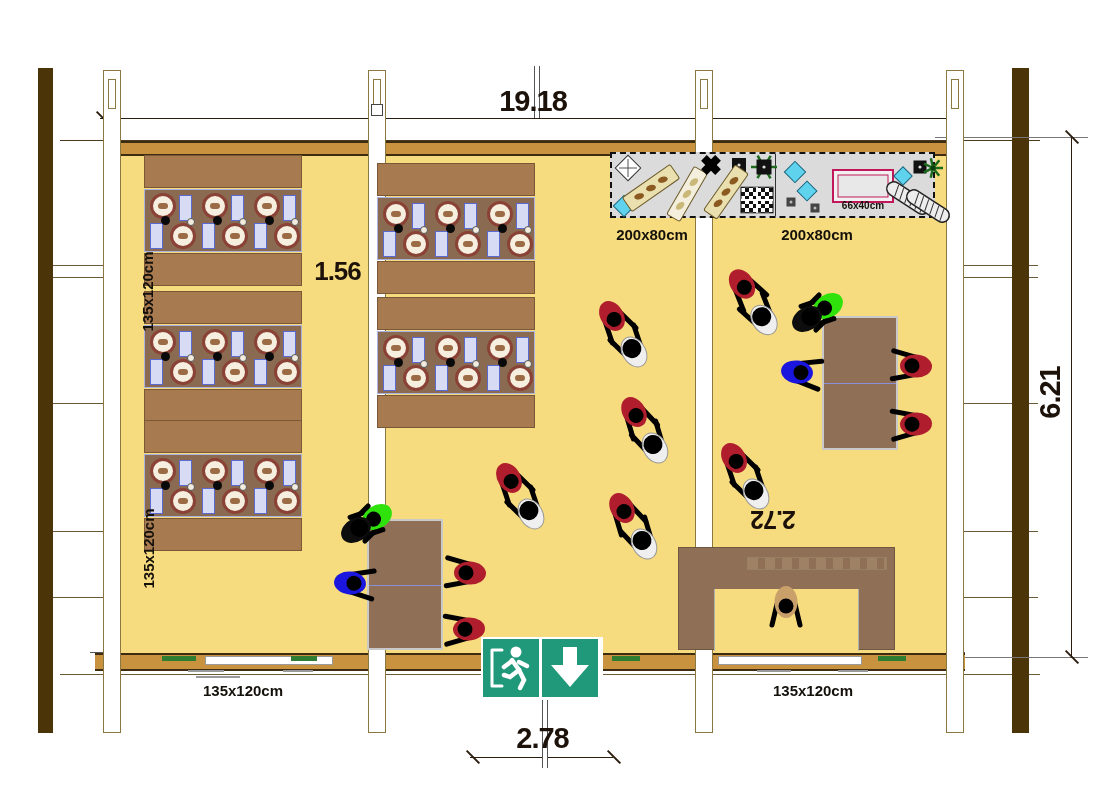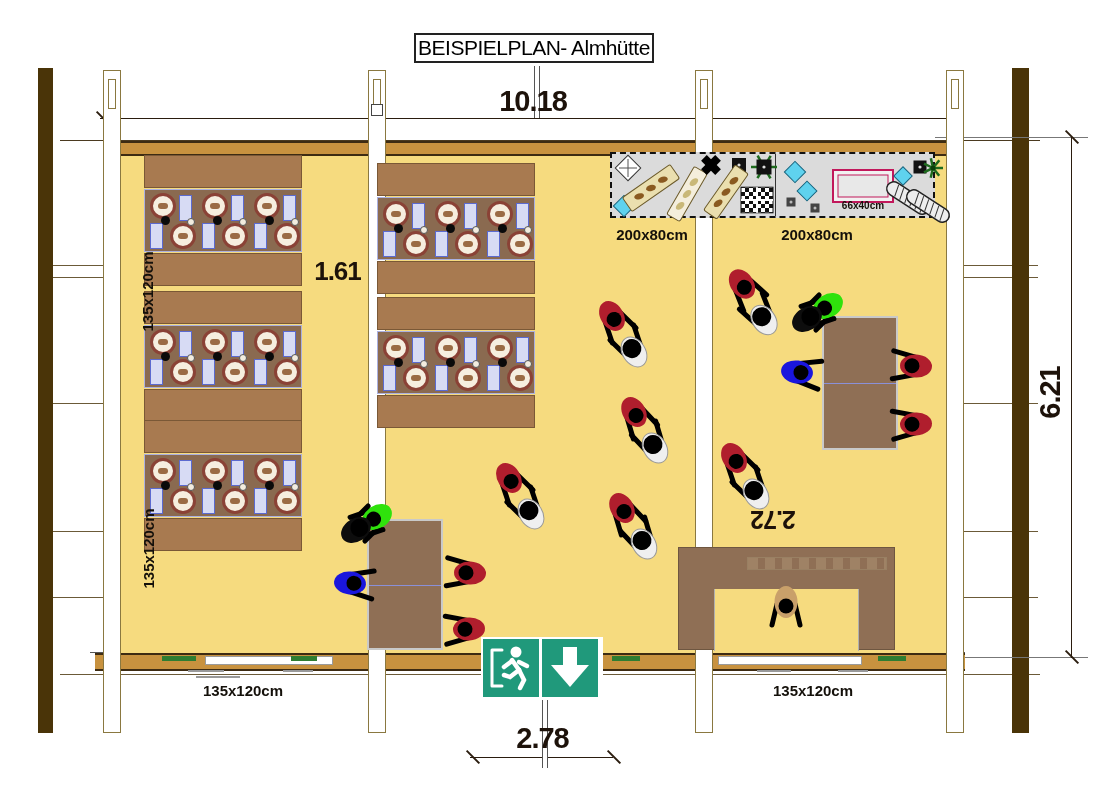--- a/index.html
+++ b/index.html
@@ -102,38 +102,37 @@
   <div class="col" style="left:368px;top:70px;width:18px;height:663px;z-index:5;">
       <div class="colcap"></div>
     </div>
   <div class="col" style="left:695px;top:70px;width:18px;height:663px;z-index:5;">
       <div class="colcap"></div>
     </div>
   <div class="col" style="left:946px;top:70px;width:18px;height:663px;z-index:5;">
       <div class="colcap"></div>
     </div>
 
-  <div id="title-box">BEISPIELPLAN- Almhütte</div>
   <div class="conn" style="left:534px;top:66px;height:52px;"></div>
   <div class="node" style="left:371px;top:104px;"></div>
 
-  <div class="dimtext toplayer" style="left:473px;top:85px;width:120px;">10.18</div>
+  <div class="dimtext toplayer" style="left:473px;top:85px;width:120px;">19.18</div>
   <div class="dimline" style="left:100px;top:118px;width:857px;"></div>
   <div class="tick" style="left:94px;top:117px;"></div>
   <div class="tick" style="left:366px;top:117px;"></div>
   <div class="tick" style="left:948px;top:117px;"></div>
 
   <div class="extline" style="left:935px;top:137px;width:153px;height:1px;"></div>
   <div class="extline" style="left:962px;top:657px;width:126px;height:1px;"></div>
   <div class="extline" style="left:1071px;top:137px;width:1px;height:521px;background:#2a1c0e;"></div>
   <div class="tick" style="left:1063px;top:136px;"></div>
   <div class="tick" style="left:1063px;top:656px;"></div>
   <div class="dimtext rot90 toplayer" style="left:1000px;top:376px;width:100px;">6.21</div>
 
-  <div class="dimtext toplayer" style="left:290px;top:256px;width:95px;font-size:26px;">1.61</div>
+  <div class="dimtext toplayer" style="left:290px;top:256px;width:95px;font-size:26px;">1.56</div>
   <div class="dimline" style="left:297px;top:288px;width:143px;"></div>
   <div class="tick" style="left:291px;top:287px;"></div>
   <div class="tick" style="left:374px;top:287px;"></div>
 
   <div class="dimtext rot180 toplayer" style="left:726px;top:505px;width:95px;font-size:25px;">2.72</div>
   <div class="tick" style="left:662px;top:530px;"></div>
   <div class="tick" style="left:883px;top:530px;"></div>
 
   <div class="conn" style="left:542px;top:700px;height:68px;"></div>
   <div class="dimline" style="left:470px;top:757px;width:143px;"></div>

